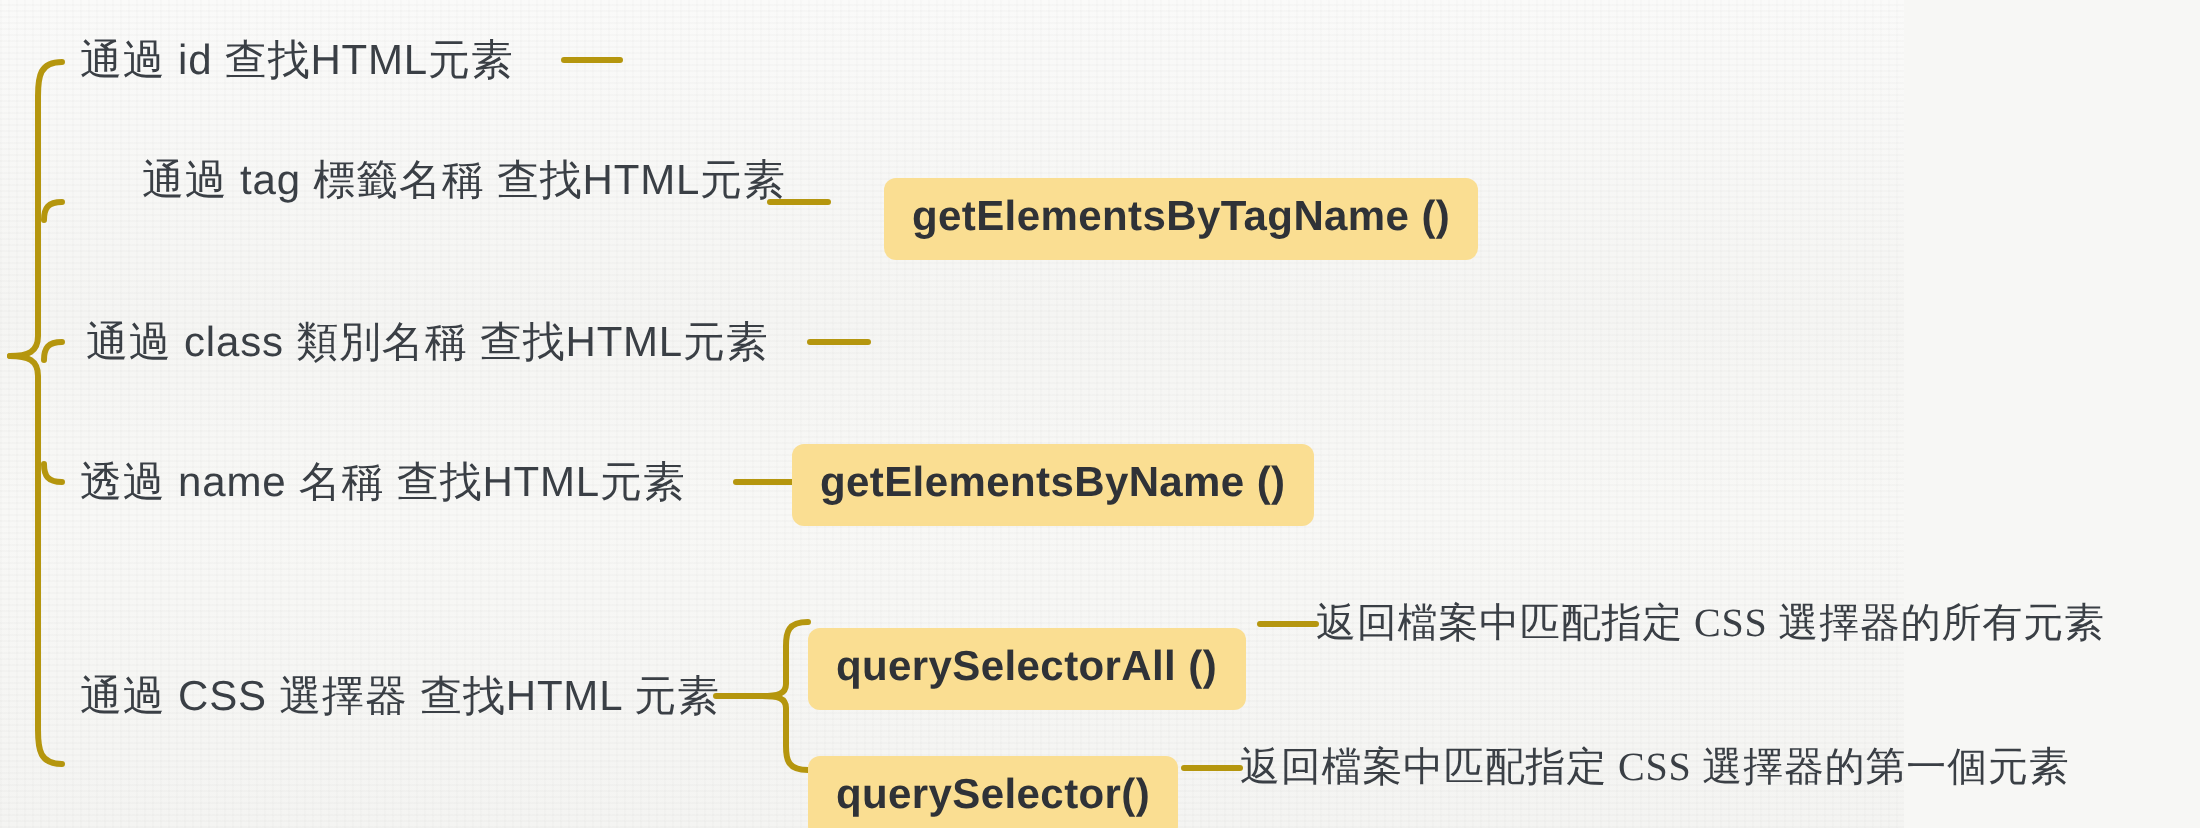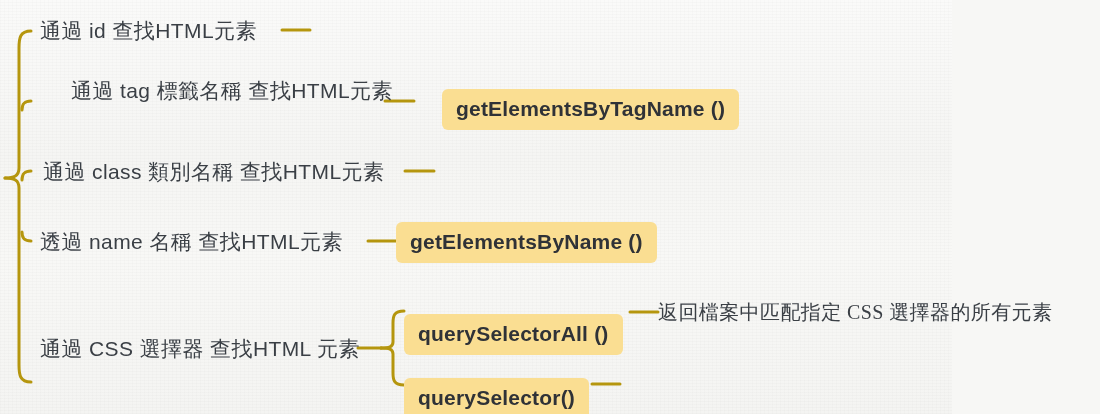--- a/index.html
+++ b/index.html
@@ -122,14 +122,15 @@
   <div class="node topic-text" style="left:40px; top:338px;">通過 CSS 選擇器 查找HTML 元素</div>
 
   <div class="node" style="left:404px; top:290px;margin-top:24px;">
     <span class="method-chip">querySelectorAll ()</span>
   </div>
   <div class="node desc-text" style="left:658px; top:302px;">返回檔案中匹配指定 CSS 選擇器的所有元素</div>
 
   <div class="node" style="left:404px; top:378px;">
     <span class="method-chip">querySelector()</span>
   </div>
+  <div class="node desc-text" style="left:620px; top:374px;">返回檔案中匹配指定 CSS 選擇器的第一個元素</div>
 
 </div>
 
 </body></html>

